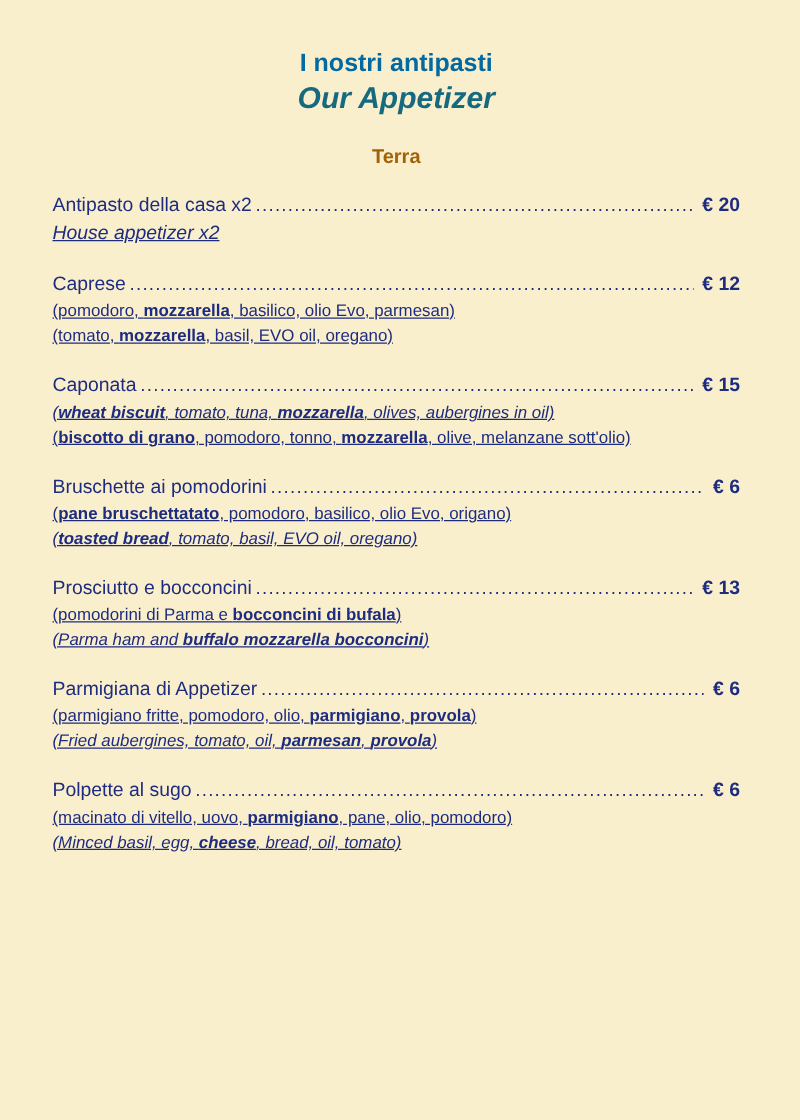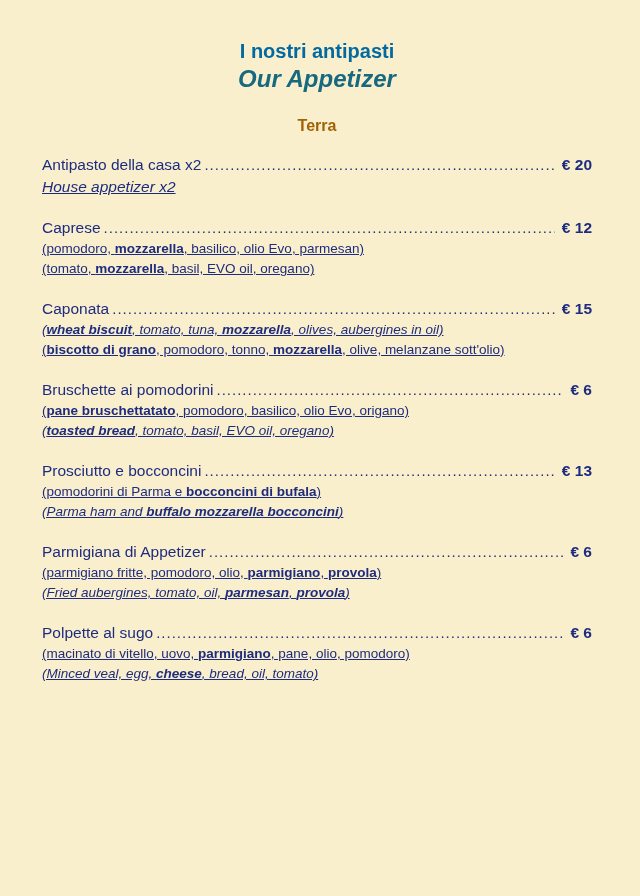--- a/index.html
+++ b/index.html
@@ -154,16 +154,16 @@
         <div class="desc it"><span>(Fried aubergines, tomato, oil, </span><span class="b">parmesan</span><span>, </span><span class="b">provola</span><span>)</span></div>
       </div>
 
   <div class="item">
     <div class="row">
       <span class="nm">Polpette al sugo</span>
       <span class="dots">........................................................................................................................................................................................................</span>
       <span class="pr">€ 6</span>
     </div>
   <div class="desc"><span>(macinato di vitello, uovo, </span><span class="b">parmigiano</span><span>, pane, olio, pomodoro)</span></div>
-        <div class="desc it"><span>(Minced veal, egg, </span><span class="b">cheese</span><span>, bread, oil, tomato)</span></div>
+        <div class="desc it"><span>(Minced basil, egg, </span><span class="b">cheese</span><span>, bread, oil, tomato)</span></div>
       </div>
 </div>
 </div>
 
 </body></html>

